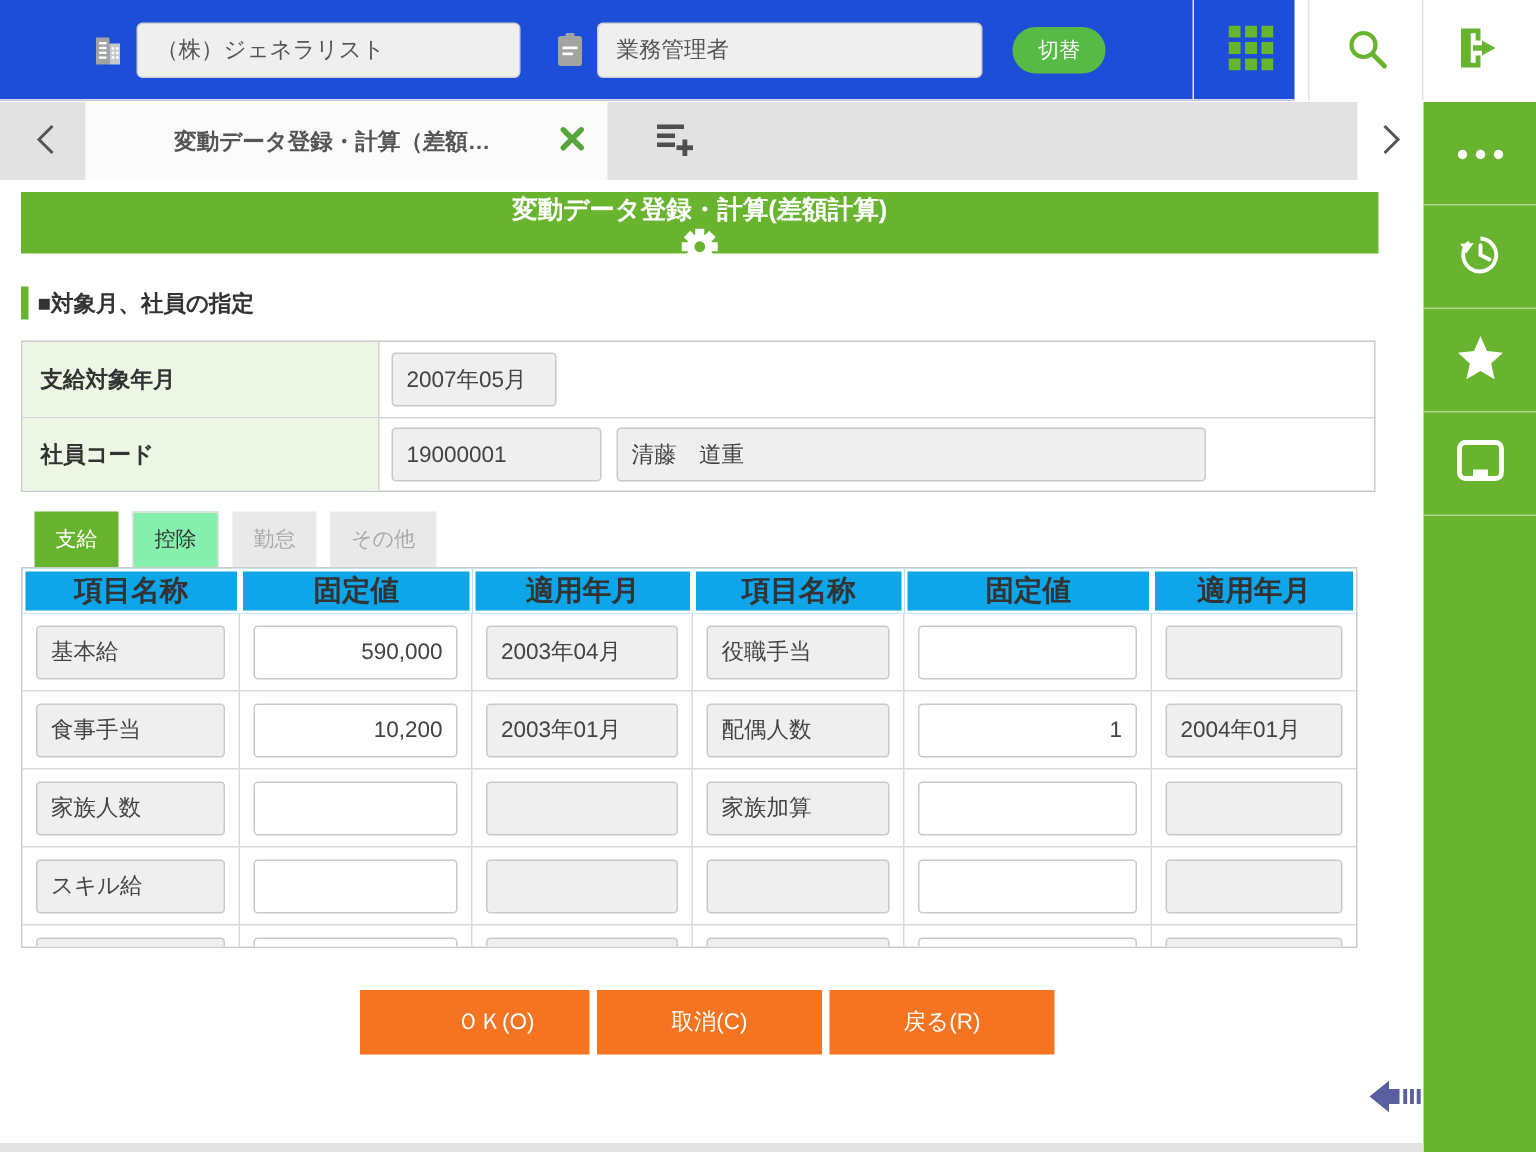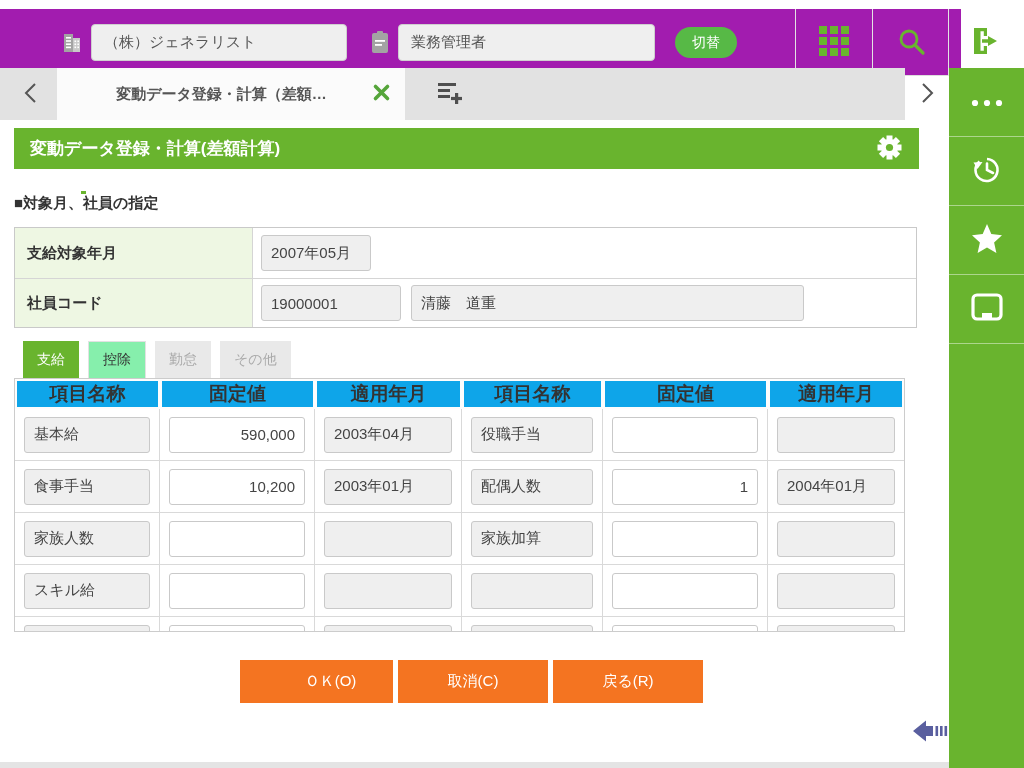--- a/index.html
+++ b/index.html
@@ -1,21 +1,21 @@
 <!DOCTYPE html>
 <html><head>
 <meta charset="utf-8">
 <style>
   * { margin:0; padding:0; box-sizing:border-box; }
   html,body { width:1024px; height:768px; overflow:hidden; background:#fff;
               font-family:"Liberation Sans", sans-serif; }
   .stage { position:relative; width:1024px; height:768px; background:#fff; }
 
   
-  .topbar { position:absolute; left:0; top:9px; width:961px; height:67px; background:#a21caf;
+  .topbar { position:absolute; left:0; top:0; width:863px; height:67px; background:#1d4ed8;
             border-bottom:1px solid #ddd; }
   .topbar .vsep { position:absolute; top:0; width:1px; height:67px; background:#e3e3e3; }
   .hd-icon { position:absolute; }
   .hd-input { position:absolute; height:37px; background:#efefef; border:1px solid #cfcfcf;
               border-radius:4px; font:15px "Liberation Sans",sans-serif; color:#555;
               padding:0 12px; outline:none; }
   .switch-btn { position:absolute; left:675px; top:18px; width:62px; height:31px;
                 border:none; border-radius:16px; background:#57b946; color:#fff;
                 font:14px "Liberation Sans",sans-serif; cursor:pointer; }
   .top-icon-btn { position:absolute; top:0; width:76px; height:67px; display:flex;
@@ -37,25 +37,25 @@
               align-items:center; justify-content:center; background:transparent; border:none; cursor:pointer; }
 
   
   .sidebar { position:absolute; left:949px; top:68px; width:75px; height:700px; background:#69b42e; }
   .sb-btn { width:75px; height:69px; display:flex; align-items:center; justify-content:center;
             background:transparent; border:none; border-bottom:1px solid rgba(255,255,255,.45);
             cursor:pointer; }
 
   
   .pagebar { position:absolute; left:14px; top:128px; width:905px; height:41px; background:#69b42e;
-             display:flex; align-items:center; padding:0 16px; }
+             display:flex; align-items:center; padding:0 16px;flex-direction:column; }
   .pagebar .pt { flex:1; color:#fff; font-size:17px; font-weight:bold; }
   .gear-btn { background:transparent; border:none; cursor:pointer; display:flex; }
 
-  .section-h { position:absolute; left:14px; top:191px; height:22px; display:flex; align-items:center;flex-direction:column; }
+  .section-h { position:absolute; left:14px; top:191px; height:22px; display:flex; align-items:center; }
   .section-h .bar { width:5px; height:22px; background:#69b42e; margin-right:6px; }
   .section-h .txt { font-size:15px; font-weight:bold; color:#333; }
 
   
   .criteria { position:absolute; left:14px; top:227px; width:903px; height:101px;
               border:1px solid #c9c9c9; background:#fff; }
   .cr-row { display:flex; height:50px; }
   .cr-row + .cr-row { border-top:1px solid #d5d5d5; height:49px; }
   .cr-label { width:238px; background:#eef7e3; border-right:1px solid #d5d5d5; display:flex;
               align-items:center; padding-left:12px; font-size:15px; font-weight:bold; color:#333; }

